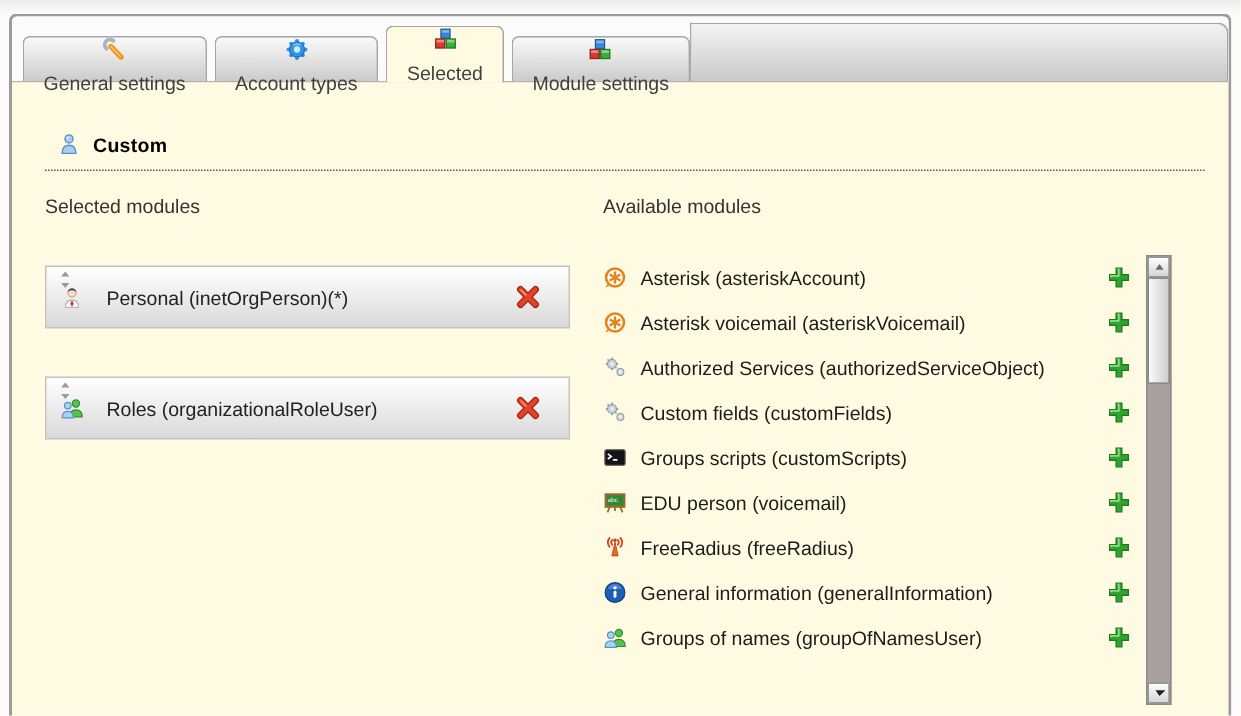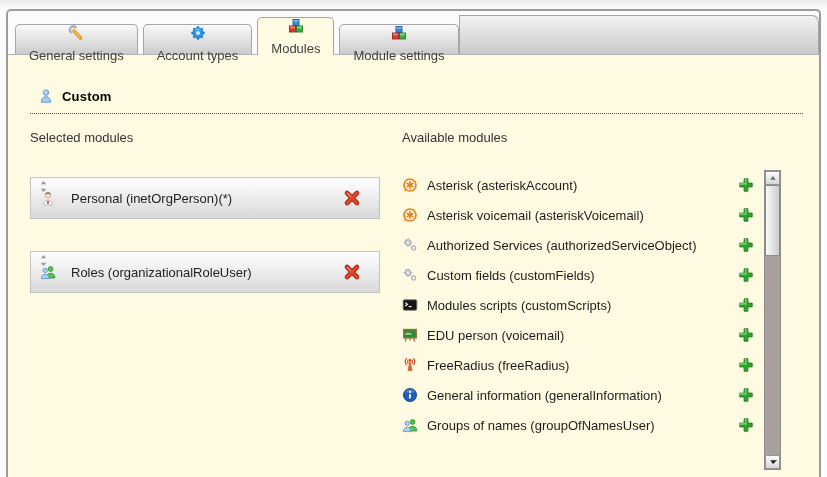--- a/index.html
+++ b/index.html
@@ -121,21 +121,21 @@
         <span class="icn">
           <svg viewBox="0 0 16 16">
             <rect x="5" y="1.5" width="6" height="6" fill="#3b86d6" stroke="#1f5c9e" stroke-width=".9"></rect>
             <rect x="5.5" y="2" width="5" height="1.8" fill="#7db5e8"></rect>
             <rect x="1.5" y="8" width="6" height="6" fill="#d63b2f" stroke="#9e1f1f" stroke-width=".9"></rect>
             <rect x="2" y="8.5" width="5" height="1.8" fill="#e88a7d"></rect>
             <rect x="8.5" y="8" width="6" height="6" fill="#3fae3f" stroke="#1f7a1f" stroke-width=".9"></rect>
             <rect x="9" y="8.5" width="5" height="1.8" fill="#8ad67e"></rect>
           </svg>
         </span>
-        <span>Modules</span>
+        <span>Selected</span>
       </div>
       <div class="tab">
         <span class="icn">
           <svg viewBox="0 0 16 16">
             <rect x="5" y="1.5" width="6" height="6" fill="#3b86d6" stroke="#1f5c9e" stroke-width=".9"></rect>
             <rect x="5.5" y="2" width="5" height="1.8" fill="#7db5e8"></rect>
             <rect x="1.5" y="8" width="6" height="6" fill="#d63b2f" stroke="#9e1f1f" stroke-width=".9"></rect>
             <rect x="2" y="8.5" width="5" height="1.8" fill="#e88a7d"></rect>
             <rect x="8.5" y="8" width="6" height="6" fill="#3fae3f" stroke="#1f7a1f" stroke-width=".9"></rect>
             <rect x="9" y="8.5" width="5" height="1.8" fill="#8ad67e"></rect>
@@ -311,21 +311,21 @@
                 </span>
               </div>
               <div class="avail-row">
                 <span class="icn">
                   <svg viewBox="0 0 16 16">
                     <rect x="1.2" y="2.8" width="13.6" height="10.4" rx="1.4" fill="#141414" stroke="#6b6b6b" stroke-width=".8"></rect>
                     <path d="M3.2 5.6l2.3 1.7-2.3 1.7" fill="none" stroke="#fff" stroke-width="1.1"></path>
                     <line x1="6.6" y1="9.6" x2="9.6" y2="9.6" stroke="#fff" stroke-width="1.1"></line>
                   </svg>
                 </span>
-                <span class="label">Modules scripts (customScripts)</span>
+                <span class="label">Groups scripts (customScripts)</span>
                 <span class="add">
                   <svg viewBox="0 0 16 16">
                     <path d="M6.1 1.8h3.8v4.3h4.3v3.8H9.9v4.3H6.1V9.9H1.8V6.1h4.3z" fill="#2fa42f" stroke="#1d7a1d" stroke-width=".9"></path>
                     <path d="M6.9 2.6h1v4.3H2.6v1" fill="none" stroke="#8edc84" stroke-width="1.1"></path>
                   </svg>
                 </span>
               </div>
               <div class="avail-row">
                 <span class="icn">
                   <svg viewBox="0 0 16 16">

